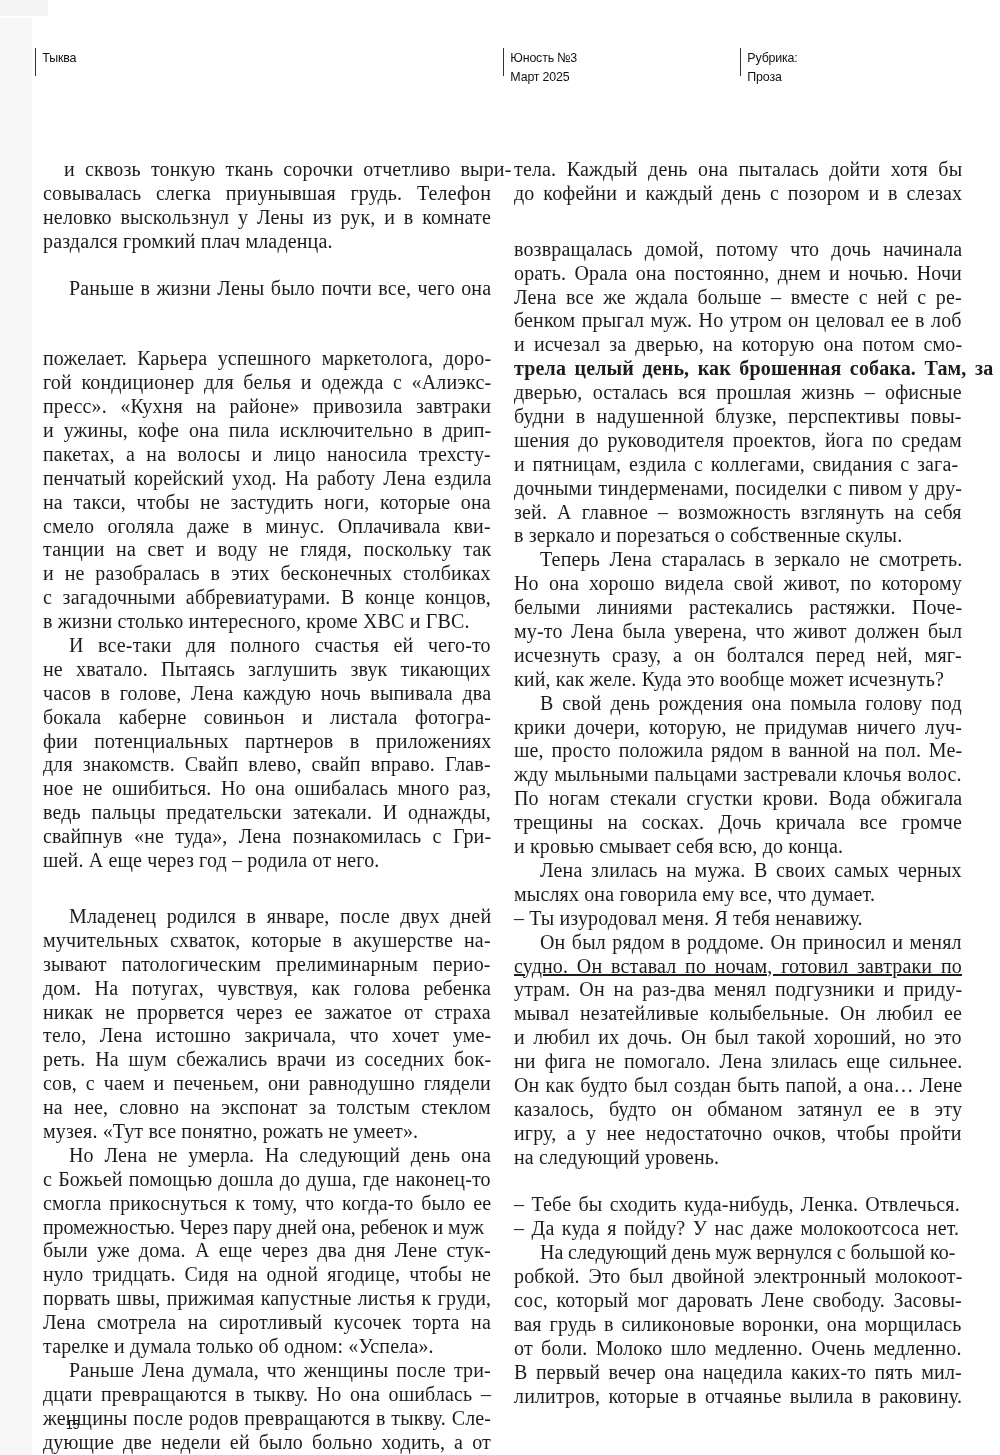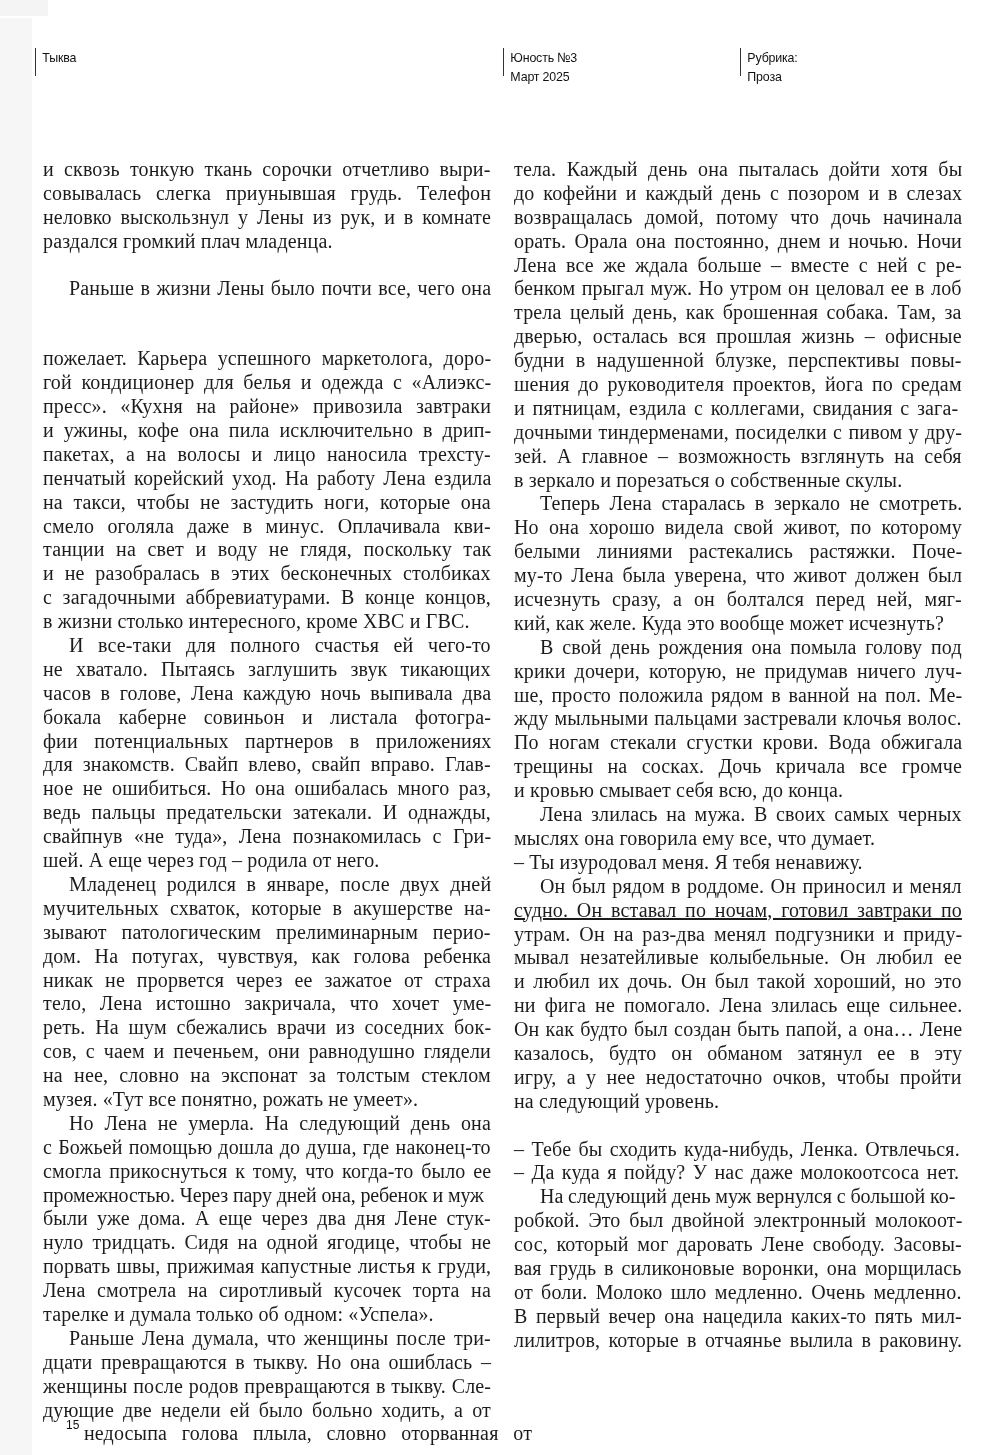--- a/index.html
+++ b/index.html
@@ -35,21 +35,21 @@
     <div>Март 2025</div>
   </div>
   <div class="hdr hdr-right">
     <div>Рубрика:</div>
     <div>Проза</div>
   </div>
 </header>
 
 <main>
   <div class="col col-left" id="col-left">
-      <span class="ln" style="display: block; width: auto; word-spacing: 5px; text-align-last: left;">и сквозь тонкую ткань сорочки отчетливо выри-</span>
+      <span class="ln" style="display: block; width: auto; word-spacing: 5px; text-align-last: left; margin-left: 21px;">и сквозь тонкую ткань сорочки отчетливо выри-</span>
       <span class="ln" style="display: block; width: auto; word-spacing: 9.5px; text-align-last: left;">совывалась слегка приунывшая грудь. Телефон</span>
       <span class="ln" style="display: block; width: auto; word-spacing: 3.625px; text-align-last: left;">неловко выскользнул у Лены из рук, и в комнате</span>
       <span class="ln last" style="display: block;">раздался громкий плач младенца.</span>
       <span class="gap"></span>
       <span class="ln indent" style="display: block; width: auto; word-spacing: 1.25px; text-align-last: left;">Раньше в жизни Лены было почти все, чего она</span>
       <span class="ln" style="display: block; width: auto; word-spacing: 5.25px; text-align-last: left; margin-top: 46px;">пожелает. Карьера успешного маркетолога, доро-</span>
       <span class="ln" style="display: block; width: auto; word-spacing: 4.42857px; text-align-last: left;">гой кондиционер для белья и одежда с «Алиэкс-</span>
       <span class="ln" style="display: block; width: auto; word-spacing: 8.2px; text-align-last: left;">пресс». «Кухня на районе» привозила завтраки</span>
       <span class="ln" style="display: block; width: auto; word-spacing: 4.71429px; text-align-last: left;">и ужины, кофе она пила исключительно в дрип-</span>
       <span class="ln" style="display: block; width: auto; word-spacing: 6.14286px; text-align-last: left;">пакетах, а на волосы и лицо наносила трехсту-</span>
@@ -63,21 +63,21 @@
       <span class="ln indent" style="display: block; width: auto; word-spacing: 9.33333px; text-align-last: left;">И все-таки для полного счастья ей чего-то</span>
       <span class="ln" style="display: block; width: auto; word-spacing: 8px; text-align-last: left;">не хватало. Пытаясь заглушить звук тикающих</span>
       <span class="ln" style="display: block; width: auto; word-spacing: 4.42857px; text-align-last: left;">часов в голове, Лена каждую ночь выпивала два</span>
       <span class="ln" style="display: block; width: auto; word-spacing: 12.2px; text-align-last: left;">бокала каберне совиньон и листала фотогра-</span>
       <span class="ln" style="display: block; width: auto; word-spacing: 11.25px; text-align-last: left;">фии потенциальных партнеров в приложениях</span>
       <span class="ln" style="display: block; width: auto; word-spacing: 4.83333px; text-align-last: left;">для знакомств. Свайп влево, свайп вправо. Глав-</span>
       <span class="ln" style="display: block; width: auto; word-spacing: 4.28571px; text-align-last: left;">ное не ошибиться. Но она ошибалась много раз,</span>
       <span class="ln" style="display: block; width: auto; word-spacing: 5.6px; text-align-last: left;">ведь пальцы предательски затекали. И однажды,</span>
       <span class="ln" style="display: block; width: auto; word-spacing: 6.16667px; text-align-last: left;">свайпнув «не туда», Лена познакомилась с Гри-</span>
       <span class="ln last" style="display: block;">шей. А еще через год – родила от него.</span>
-      <span class="ln indent" style="display: block; width: auto; word-spacing: 5.33333px; text-align-last: left;">Младенец родился в январе, после двух дней</span>
+      <span class="ln indent" style="display: block; width: auto; word-spacing: 5.33333px; text-align-last: left; margin-top: 32px;">Младенец родился в январе, после двух дней</span>
       <span class="ln" style="display: block; width: auto; word-spacing: 5.8px; text-align-last: left;">мучительных схваток, которые в акушерстве на-</span>
       <span class="ln" style="display: block; width: auto; word-spacing: 9.66667px; text-align-last: left;">зывают патологическим прелиминарным перио-</span>
       <span class="ln" style="display: block; width: auto; word-spacing: 8.33333px; text-align-last: left;">дом. На потугах, чувствуя, как голова ребенка</span>
       <span class="ln" style="display: block; width: auto; word-spacing: 6.71429px; text-align-last: left;">никак не прорвется через ее зажатое от страха</span>
       <span class="ln" style="display: block; width: auto; word-spacing: 8.33333px; text-align-last: left;">тело, Лена истошно закричала, что хочет уме-</span>
       <span class="ln" style="display: block; width: auto; word-spacing: 4.57143px; text-align-last: left;">реть. На шум сбежались врачи из соседних бок-</span>
       <span class="ln" style="display: block; width: auto; word-spacing: 3.71429px; text-align-last: left;">сов, с чаем и печеньем, они равнодушно глядели</span>
       <span class="ln" style="display: block; width: auto; word-spacing: 6px; text-align-last: left;">на нее, словно на экспонат за толстым стеклом</span>
       <span class="ln last" style="display: block;">музея. «Тут все понятно, рожать не умеет».</span>
       <span class="ln indent" style="display: block; width: auto; word-spacing: 5.57143px; text-align-last: left;">Но Лена не умерла. На следующий день она</span>
@@ -91,25 +91,26 @@
       <span class="ln last" style="display: block;">тарелке и думала только об одном: «Успела».</span>
       <span class="ln indent" style="display: block; width: auto; word-spacing: 2.83333px; text-align-last: left;">Раньше Лена думала, что женщины после три-</span>
       <span class="ln" style="display: block; width: auto; word-spacing: 3.42857px; text-align-last: left;">дцати превращаются в тыкву. Но она ошиблась –</span>
       <span class="ln" style="display: block; width: auto; word-spacing: 0.666667px; text-align-last: left;">женщины после родов превращаются в тыкву. Сле-</span>
       <span class="ln" style="display: block; width: auto; word-spacing: 3.875px; text-align-last: left;">дующие две недели ей было больно ходить, а от</span>
       <span class="ln" style="display: block; width: auto; word-spacing: 9.6px; text-align-last: left; margin-left: 41px;">недосыпа голова плыла, словно оторванная от</span>
     </div>
   <div class="col col-right" id="col-right">
       <span class="ln" style="display: block; width: auto; word-spacing: 5.28571px; text-align-last: left;">тела. Каждый день она пыталась дойти хотя бы</span>
       <span class="ln" style="display: block; width: auto; word-spacing: 3.66667px; text-align-last: left;">до кофейни и каждый день с позором и в слезах</span>
-      <span class="ln" style="display: block; width: auto; word-spacing: 7px; text-align-last: left;">возвращалась домой, потому что дочь начинала</span>
+      <span class="ln" style="display: block; width: auto; word-spacing: 7px; text-align-last: left; margin-top: 32px;">возвращалась домой, потому что дочь начинала</span>
       <span class="ln" style="display: block; width: auto; word-spacing: 3.14286px; text-align-last: left;">орать. Орала она постоянно, днем и ночью. Ночи</span>
       <span class="ln" style="display: block; width: auto; word-spacing: 4.3px; text-align-last: left;">Лена все же ждала больше – вместе с ней с ре-</span>
       <span class="ln" style="display: block; width: auto; word-spacing: 1.22222px; text-align-last: left;">бенком прыгал муж. Но утром он целовал ее в лоб</span>
-      <span class="ln" style="display: block; width: auto; word-spacing: 3.28571px; text-align-last: left;">трела целый день, как брошенная собака. Там, за</span>
+      <span class="ln" style="display: block; width: auto; word-spacing: 3.875px; text-align-last: left;">и исчезал за дверью, на которую она потом смо-</span>
+      <span class="ln" style="display: block; width: auto; word-spacing: 3.28571px; text-align-last: left; font-weight: bold;">трела целый день, как брошенная собака. Там, за</span>
       <span class="ln" style="display: block; width: auto; word-spacing: 5px; text-align-last: left;">дверью, осталась вся прошлая жизнь – офисные</span>
       <span class="ln" style="display: block; width: auto; word-spacing: 6px; text-align-last: left;">будни в надушенной блузке, перспективы повы-</span>
       <span class="ln" style="display: block; width: auto; word-spacing: 3.5px; text-align-last: left;">шения до руководителя проектов, йога по средам</span>
       <span class="ln" style="display: block; width: auto; word-spacing: 2.57143px; text-align-last: left;">и пятницам, ездила с коллегами, свидания с зага-</span>
       <span class="ln" style="display: block; width: auto; word-spacing: 1.16667px; text-align-last: left;">дочными тиндерменами, посиделки с пивом у дру-</span>
       <span class="ln" style="display: block; width: auto; word-spacing: 4.85714px; text-align-last: left;">зей. А главное – возможность взглянуть на себя</span>
       <span class="ln last" style="display: block;">в зеркало и порезаться о собственные скулы.</span>
       <span class="ln indent" style="display: block; width: auto; word-spacing: 4.33333px; text-align-last: left;">Теперь Лена старалась в зеркало не смотреть.</span>
       <span class="ln" style="display: block; width: auto; word-spacing: 5px; text-align-last: left;">Но она хорошо видела свой живот, по которому</span>
       <span class="ln" style="display: block; width: auto; word-spacing: 11.25px; text-align-last: left;">белыми линиями растекались растяжки. Поче-</span>

